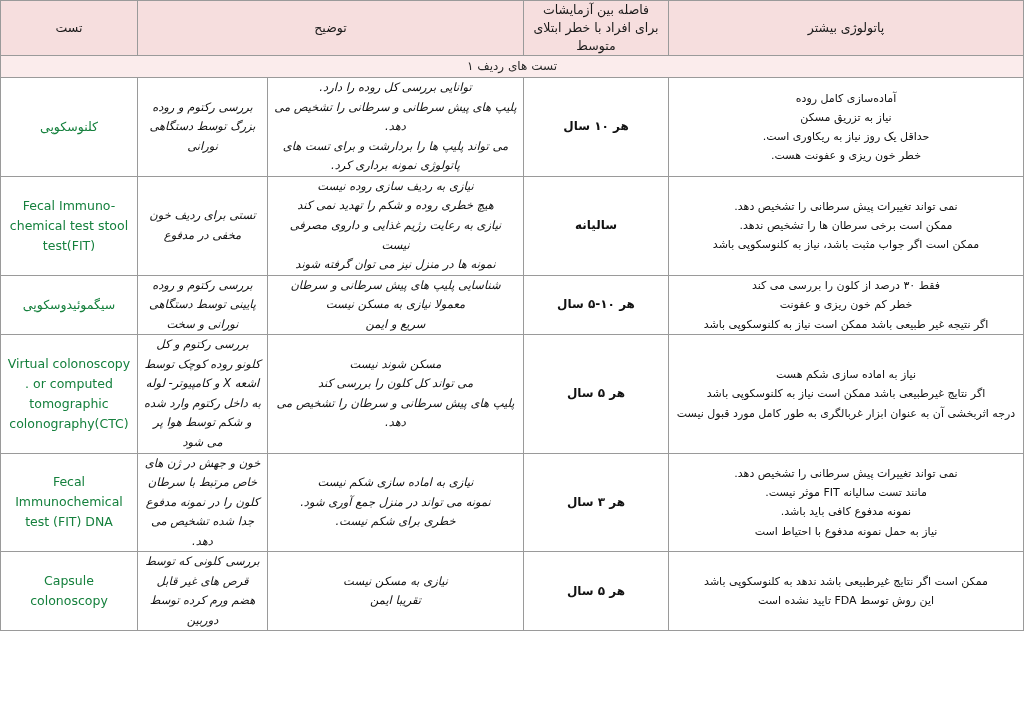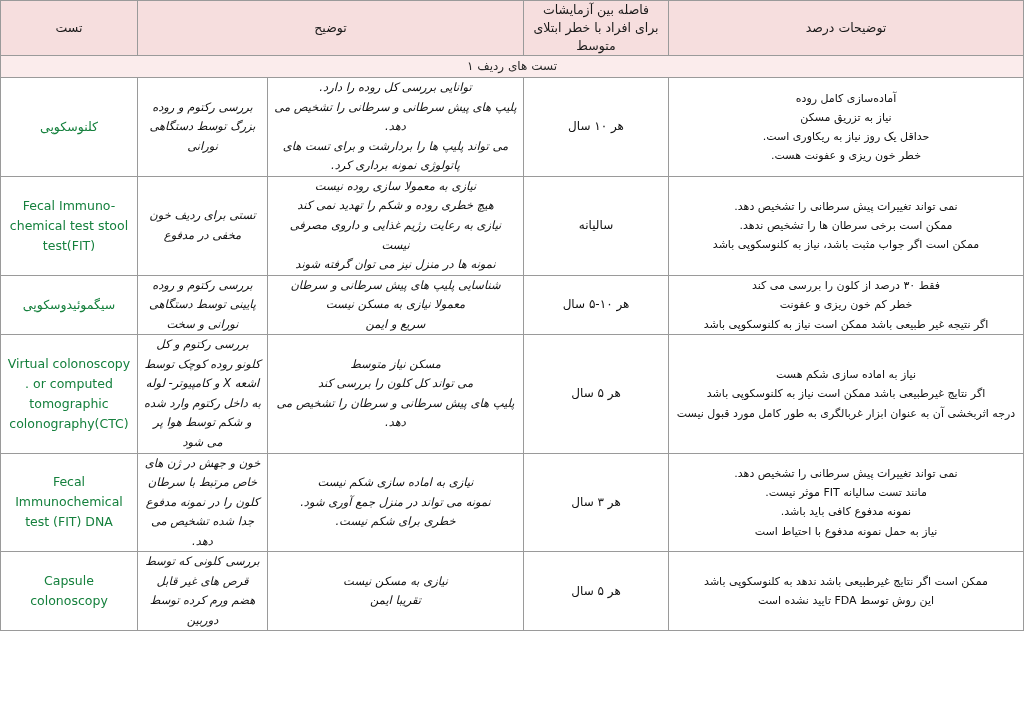--- a/index.html
+++ b/index.html
@@ -58,20 +58,21 @@
   td.cell-desc {
     font-size: 11.5px;
     line-height: 1.7;
     color: #111;
     font-style: italic;
   }
   td.cell-interval {
     font-size: 12px;
     line-height: 1.6;
     color: #111;
+    font-weight: bold;
   }
   td.cell-more {
     font-size: 11px;
     line-height: 1.75;
     color: #111;
   }
   .lines > div {
     white-space: pre-wrap;
   }
   .latin {
@@ -88,21 +89,21 @@
   <table class="screening">
     <colgroup>
         <col style="width: 355px;">
         <col style="width: 145px;">
         <col style="width: 256px;">
         <col style="width: 130px;">
         <col style="width: 137px;">
       </colgroup>
     <thead>
       <tr>
-        <th>توضیحات درصد</th>
+        <th>پاتولوژی بیشتر</th>
         <th>فاصله بین آزمایشات برای افراد با خطر ابتلای متوسط</th>
         <th colspan="2">توضیح</th>
         <th>تست</th>
       </tr>
     </thead>
     <tbody>
         <tr class="section-row">
           <td colspan="5">تست های ردیف ۱</td>
         </tr>
         <tr>
@@ -129,21 +130,21 @@
           <td class="cell-more">
             <div class="lines">
               <div>نمی تواند تغییرات پیش سرطانی را تشخیص دهد.</div>
               <div>ممکن است برخی سرطان ها را تشخیص ندهد.</div>
               <div>ممکن است اگر جواب مثبت باشد، نیاز به کلنوسکوپی باشد</div>
             </div>
           </td>
           <td class="cell-interval">سالیانه</td>
           <td class="cell-desc">
             <div class="lines">
-              <div>نیازی به معمولا سازی روده نیست</div>
+              <div>نیازی به ردیف سازی روده نیست</div>
               <div>هیچ خطری روده و شکم را تهدید نمی کند</div>
               <div>نیازی به رعایت رژیم غذایی و داروی مصرفی نیست</div>
               <div>نمونه ها در منزل نیز می توان گرفته شوند</div>
             </div>
           </td>
           <td class="cell-desc">تستی برای ردیف خون مخفی در مدفوع</td>
           <td class="cell-test latin">Fecal Immuno-chemical test  stool test(FIT)</td>
         </tr>
         <tr>
           <td class="cell-more">
@@ -168,21 +169,21 @@
           <td class="cell-more">
             <div class="lines">
               <div>نیاز به اماده سازی شکم هست</div>
               <div>اگر نتایج غیرطبیعی باشد ممکن است نیاز به کلنوسکوپی باشد</div>
               <div>درجه اثربخشی آن به عنوان ابزار غربالگری به طور کامل مورد قبول نیست</div>
             </div>
           </td>
           <td class="cell-interval">هر ۵ سال</td>
           <td class="cell-desc">
             <div class="lines">
-              <div>مسکن نیاز متوسط</div>
+              <div>مسکن شوند نیست</div>
               <div>می تواند کل کلون را بررسی کند</div>
               <div>پلیپ های پیش سرطانی و سرطان را تشخیص می دهد.</div>
             </div>
           </td>
           <td class="cell-desc">بررسی رکتوم و کل کلونو روده کوچک توسط اشعه X و کامپیوتر- لوله به داخل رکتوم وارد شده و شکم توسط هوا پر می شود</td>
           <td class="cell-test latin">Virtual colonoscopy . or computed tomographic colonography(CTC)</td>
         </tr>
         <tr>
           <td class="cell-more">
             <div class="lines">

